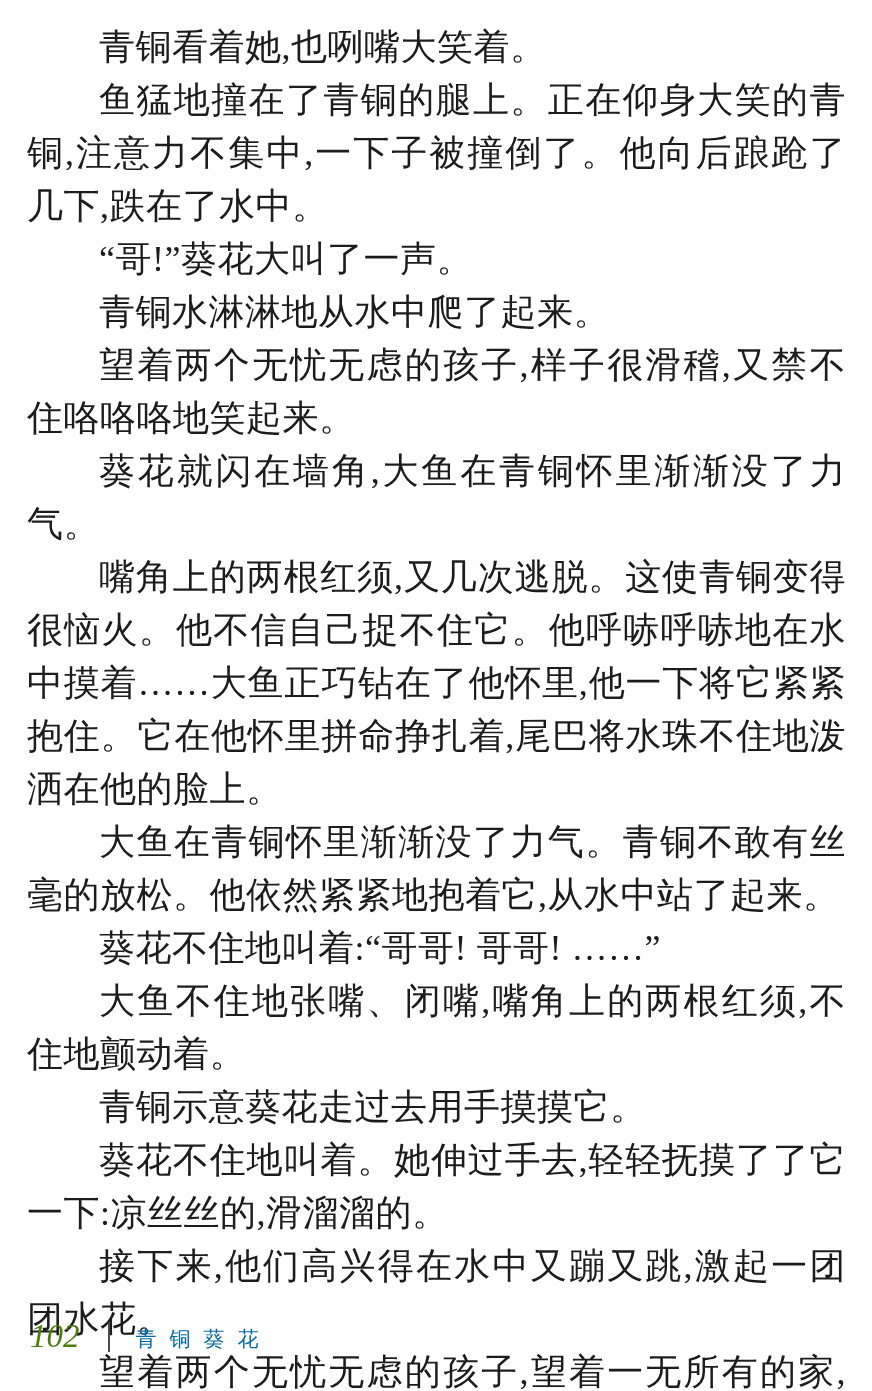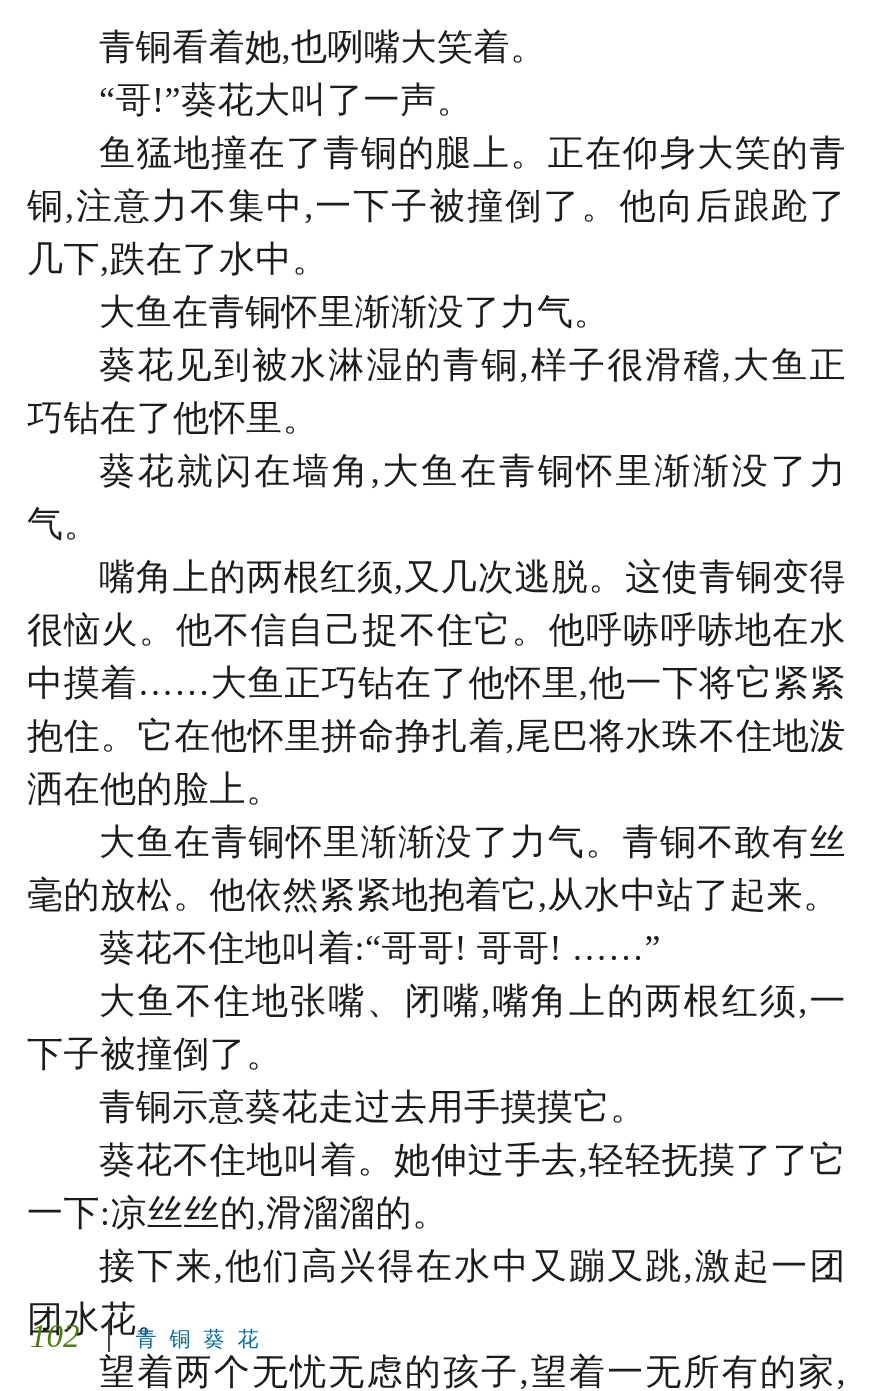--- a/index.html
+++ b/index.html
@@ -65,29 +65,29 @@
     padding-top: 4px;
   }
 </style>
 </head>
 <body>
 
 <div class="page">
 
   <div class="text-block">
     <p>青铜看着她,也咧嘴大笑着。</p>
+    <p>鱼猛地撞在了青铜的腿上。正在仰身大笑的青铜,注意力不集中,一下子被撞倒了。他向后踉跄了几下,跌在了水中。</p>
     <p>“哥!”葵花大叫了一声。</p>
-    <p>鱼猛地撞在了青铜的腿上。正在仰身大笑的青铜,注意力不集中,一下子被撞倒了。他向后踉跄了几下,跌在了水中。</p>
-    <p>大鱼在青铜怀里渐渐没了力气。</p>
-    <p>葵花见到被水淋湿的青铜,样子很滑稽,大鱼正巧钻在了他怀里。</p>
+    <p>青铜水淋淋地从水中爬了起来。</p>
+    <p>望着两个无忧无虑的孩子,样子很滑稽,又禁不住咯咯咯地笑起来。</p>
     <p>葵花就闪在墙角,大鱼在青铜怀里渐渐没了力气。</p>
     <p>嘴角上的两根红须,又几次逃脱。这使青铜变得很恼火。他不信自己捉不住它。他呼哧呼哧地在水中摸着……大鱼正巧钻在了他怀里,他一下将它紧紧抱住。它在他怀里拼命挣扎着,尾巴将水珠不住地泼洒在他的脸上。</p>
     <p>大鱼在青铜怀里渐渐没了力气。青铜不敢有丝毫的放松。他依然紧紧地抱着它,从水中站了起来。</p>
     <p>葵花不住地叫着:“哥哥! 哥哥! ……”</p>
-    <p>大鱼不住地张嘴、闭嘴,嘴角上的两根红须,一下子被撞倒了。</p>
+    <p>大鱼不住地张嘴、闭嘴,嘴角上的两根红须,不住地颤动着。</p>
     <p>青铜示意葵花走过去用手摸摸它。</p>
     <p>葵花不住地叫着。她伸过手去,轻轻抚摸了了它一下:凉丝丝的,滑溜溜的。</p>
     <p>接下来,他们高兴得在水中又蹦又跳,激起一团团水花。</p>
     <p>望着两个无忧无虑的孩子,望着一无所有的家,妈妈却转过身去哭了。爸爸的一双粗糙的大手,在同样粗糙的脸上,不停地摩擦着……</p>
   </div>
 
   <div class="footer">
     <span class="page-number">102</span>
     <span class="footer-divider"></span>
     <span class="book-title">青铜葵花</span>

